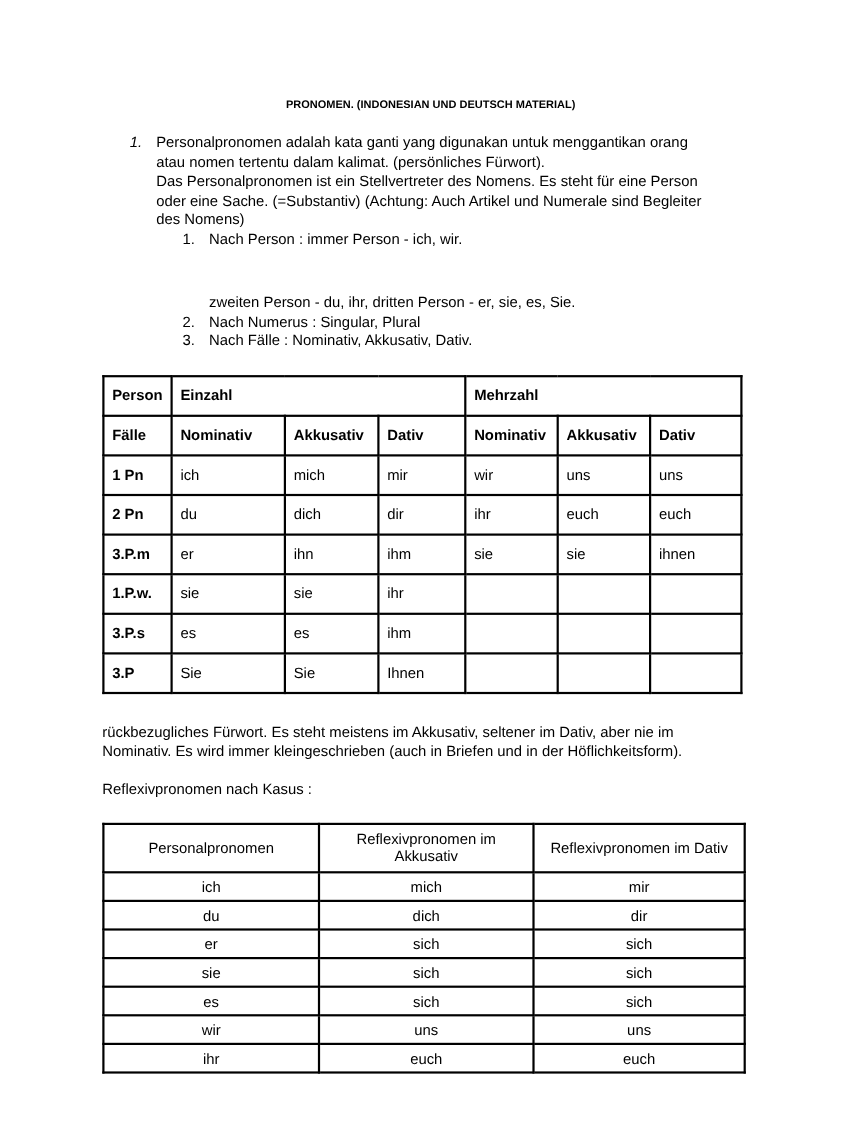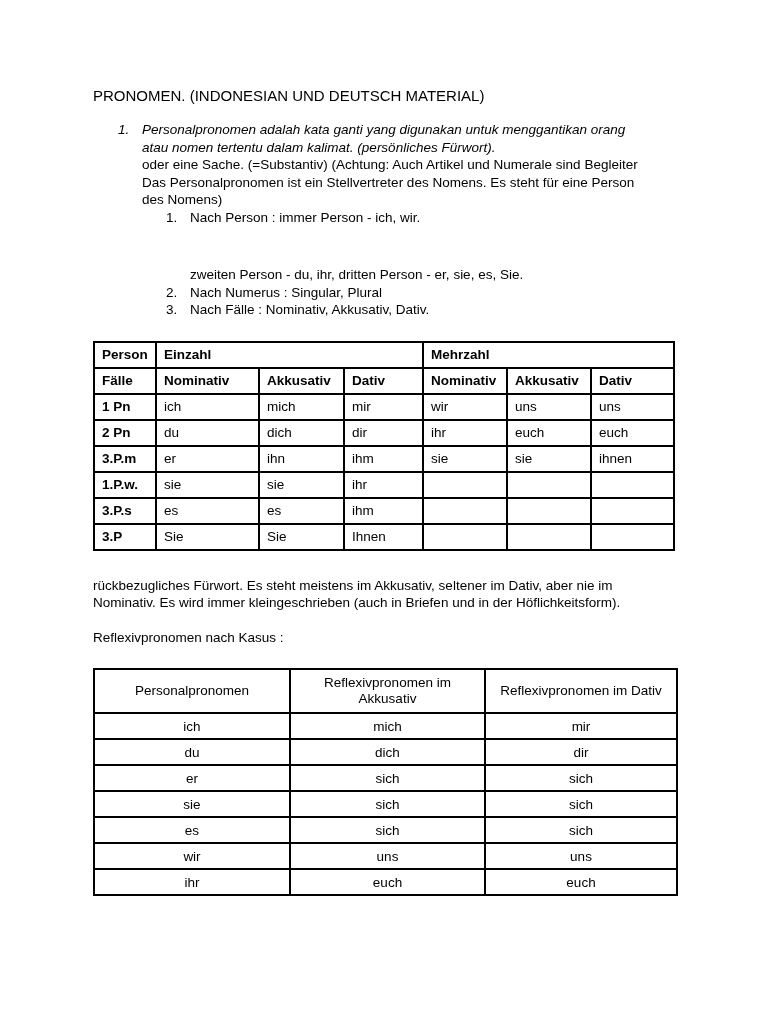--- a/index.html
+++ b/index.html
@@ -6,40 +6,40 @@
   html, body { background: #ffffff; }
   body {
     width: 768px; height: 1024px;
     font-family: "Liberation Sans", "DejaVu Sans", sans-serif;
     color: #000000;
     overflow: hidden;
   }
   .page { width: 768px; height: 1024px; background: #ffffff; }
   .content { padding-top: 88px; padding-left: 93px; width: 690px; }
 
-  .title { font-size: 15px; font-weight: normal; line-height: 16px; white-space: nowrap; }
+  .title { font-size: 10px; font-weight: bold; line-height: 16px; white-space: nowrap; text-align: center; }
 
   .bodytext { font-size: 13.5px; line-height: 17.5px; }
   .line { white-space: nowrap; }
-  .italic { font-style: italic; }
+  .italic { }
 
   .olist { display: flex; margin-top: 17px; }
   .olist-num { width: 49px; padding-left: 25px; flex: none; font-style: italic; }
   .olist-body { flex: 1; }
 
   .sub-item { display: flex; }
   .sub-num { width: 48px; padding-left: 24px; flex: none; }
   .sub-body { flex: 1; }
   .sub-cont { padding-left: 48px; margin-top: 40px; }
 
   table { border-collapse: collapse; table-layout: fixed; }
   td { border: 2px solid #000000; font-size: 13.5px; vertical-align: middle; overflow: hidden; }
 
   .t1 { margin-top: 22px; width: 580px; }
-  .t1 td { height: 26px; padding: 0 4px 0 7px; text-align: left; border-radius: 13px; }
+  .t1 td { height: 36px; padding: 0 4px 0 7px; text-align: left; border-radius: 13px; }
   .t1 .hb, .t1 .rowhead { font-weight: bold; }
 
   .para2 { margin-top: 26px; }
   .caption { margin-top: 17px; }
 
   .t2 { margin-top: 22px; width: 583px; }
   .t2 td { height: 26px; padding: 0 4px; text-align: center; }
   .t2 thead td { height: 44px; line-height: 16.5px; }
 </style>
 </head>
@@ -48,22 +48,22 @@
 <div class="page">
   <div class="content">
 
     <div class="title">PRONOMEN. (INDONESIAN UND DEUTSCH MATERIAL)</div>
 
     <div class="olist bodytext">
       <div class="olist-num">1.</div>
       <div class="olist-body">
         <div class="line italic">Personalpronomen adalah kata ganti yang digunakan untuk menggantikan orang</div>
         <div class="line italic">atau nomen tertentu dalam kalimat. (persönliches Fürwort).</div>
+        <div class="line">Das Personalpronomen ist ein Stellvertreter des Nomens. Es steht für eine Person</div>
         <div class="line">oder eine Sache. (=Substantiv) (Achtung: Auch Artikel und Numerale sind Begleiter</div>
-        <div class="line">Das Personalpronomen ist ein Stellvertreter des Nomens. Es steht für eine Person</div>
         <div class="line">des Nomens)</div>
 
         <div class="sub-item">
           <div class="sub-num">1.</div>
           <div class="sub-body">
             <div class="line">Nach Person : immer Person - ich, wir.</div>
           </div>
         </div>
         <div class="sub-cont line">zweiten Person - du, ihr, dritten Person - er, sie, es, Sie.</div>
         <div class="sub-item">

